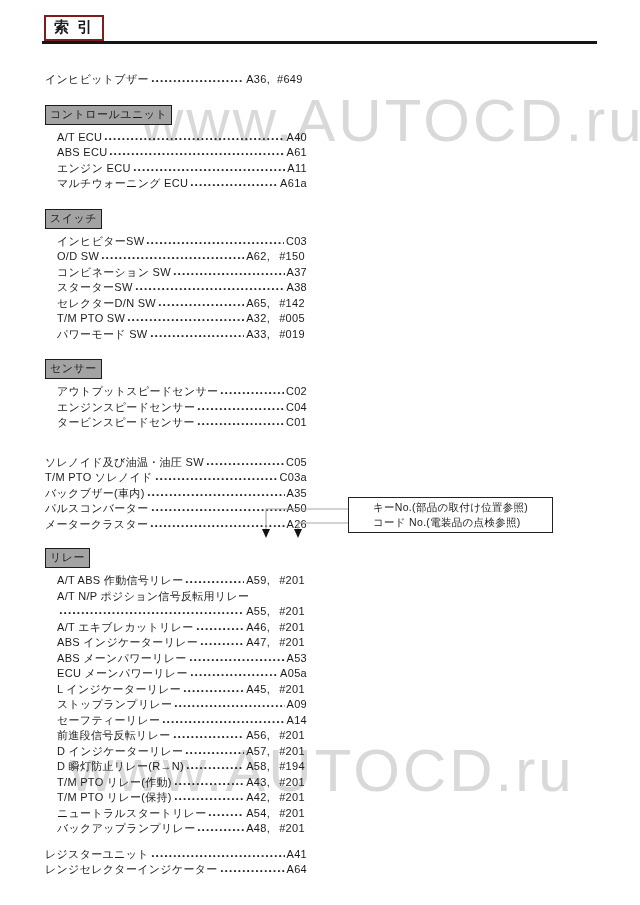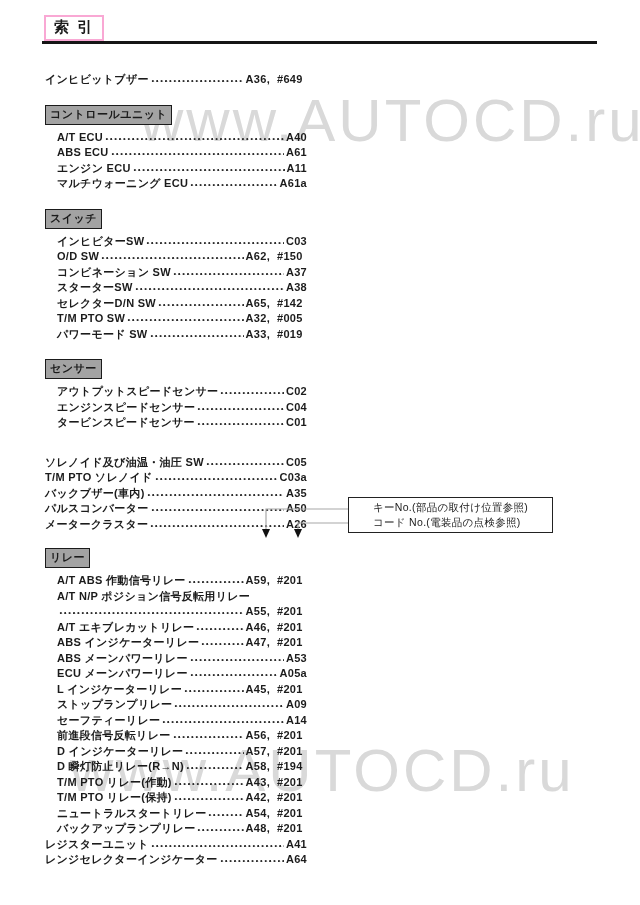--- a/index.html
+++ b/index.html
@@ -11,42 +11,42 @@
   .watermark{
     position:absolute;z-index:0;white-space:nowrap;
     color:#d9d9d9;font-size:60px;letter-spacing:3px;
     font-family:"Liberation Sans",sans-serif;
   }
   .wm-top{left:140px;top:86px;}
   .wm-bottom{left:70px;top:736px;}
   
   .title-wrap{position:absolute;left:44px;top:15px;z-index:1;}
   .title-box{
-    display:inline-block;border:2px solid #f9a8d4;background:#fff;
+    display:inline-block;border:2px solid #7f1d1d;background:#fff;
     padding:1px 8px 2px;font-size:15px;letter-spacing:2px;font-weight:bold;
   }
   .rule{position:absolute;left:42px;top:41px;width:555px;height:3px;background:#151515;z-index:1;}
   
   .content{position:absolute;left:45px;top:44px;width:262px;z-index:1;}
-  .group{margin-top:16px;font-weight:bold;}
+  .group{margin-top:16px;}
   .group.g0{margin-top:28px;}
   .group.g3{}
   .group.g4{margin-top:24px;}
   .group.g5{margin-top:15px;}
-  .group.g6{margin-top:0;}
+  .group.g6{margin-top:10px;}
   .header-box{
     display:inline-block;border:1px solid #1b1b1b;background:#a3a3a3;
     padding:1px 4px 2px;font-size:11px;margin-bottom:5px;letter-spacing:0.5px;
   }
   .rows{}
   .row{
     display:flex;line-height:15.5px;font-size:11px;white-space:nowrap;
     letter-spacing:0.3px;
   }
-  .row.indent{padding-left:12px;}
+  .row.indent{padding-left:12px;text-align:center;}
   .label{white-space:nowrap;}
   .dots{
     flex:1 1 auto;margin:0 2px;
     background-image:radial-gradient(circle at 2px 2px,#2c2c2c 0.9px,transparent 1.15px);
     background-size:4.4px 4.5px;
     background-repeat:repeat-x;
     background-position:0 calc(100% - 4px);
   }
   .code{white-space:nowrap;}
   .ref{display:inline-block;margin-left:7px;min-width:30px;}

